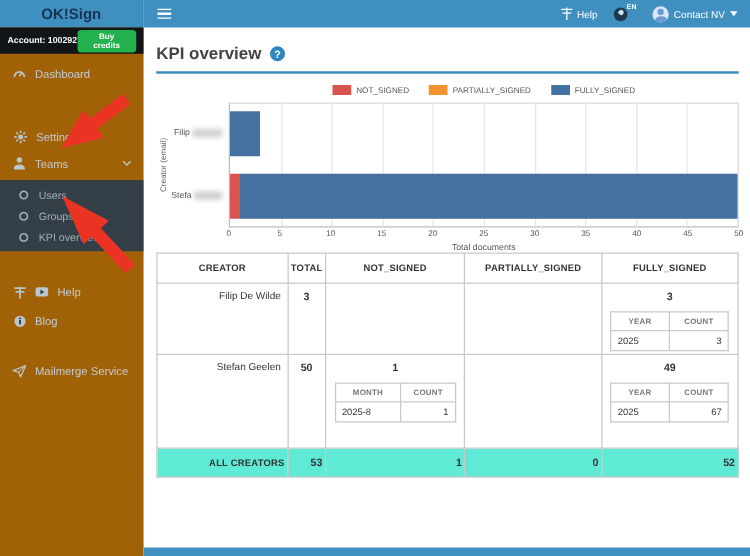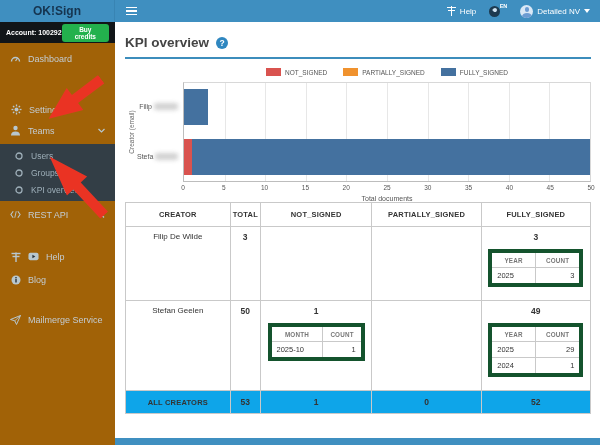--- a/index.html
+++ b/index.html
@@ -95,32 +95,32 @@
   
   .table-section-title { margin-top:16px; margin-bottom:5px; }
   table.kpi { width:100%; border-collapse:collapse; border:1px solid #a8a8a8;
               color:#333; table-layout:fixed; }
   .kpi col.c1{width:22.5%} .kpi col.c2{width:6.5%} .kpi col.c3{width:24%}
   .kpi col.c4{width:23.5%} .kpi col.c5{width:23.5%}
   .kpi th, .kpi td { border:1px solid #c9c9c9; }
   .kpi thead th { font-size:7.5px; font-weight:bold; text-align:center;
                   padding:7px 2px; letter-spacing:.2px; background:#fff; }
   .kpi tbody td { vertical-align:top; }
-  td.creator { font-size:8px; padding:5px 5px; text-align:center; }
+  td.creator { font-size:8px; padding:5px 5px; text-align:right; }
   td.total { font-size:8.5px; font-weight:bold; text-align:center; padding-top:5px; }
   td.aging { padding:2px 3px; }
   .cnt { text-align:center; font-weight:bold; font-size:8.5px; margin:3px 0 0 0; }
-  table.nested { width:93%; margin:7px auto 11px auto; border-collapse:collapse;
-                 border:4px solid #14532d; }
+  table.nested { width:93%; margin:7px auto 0 auto; border-collapse:collapse;
+                 border:1px solid #14532d; }
   .nested th { font-size:6.3px; color:#777; font-weight:bold; text-align:center;
                padding:3.5px 2px; letter-spacing:.2px; }
   .nested td { font-size:7.5px; padding:3px 5px; text-align:left; color:#333; }
   .nested td.num { text-align:right; }
   .row-filip { height:55px; } .row-stefan { height:75px; }
-  .kpi tfoot td { background:#0ea5e9; text-align:center; font-weight:bold;
+  .kpi tfoot td { background:#5eead4; text-align:right; font-weight:bold;
                   font-size:8.5px; padding:6px 2px; }
   .kpi tfoot td.lbl { font-size:7.5px; letter-spacing:.2px; }
 
   .footer-strip { height:7px; background:#3f8fc0; }
 
   
   .red-arrow { position:absolute; background:#ea3323; z-index:50; pointer-events:none;
                clip-path:polygon(0 33%, 50% 33%, 50% 4%, 100% 50%, 50% 96%, 50% 67%, 0 67%);
                filter:drop-shadow(0 1px 1px rgba(0,0,0,.35)); }
   #arrow-teams { left:42px; top:84px; width:66px; height:30px; transform:rotate(143deg); }
@@ -207,35 +207,20 @@
         <div class="nav-item">
           <span class="ico">
             <svg class="icon" width="8" height="8" viewBox="0 0 8 8">
                 <circle cx="4" cy="4" r="3" fill="none" stroke="#9fb0ba" stroke-width="1.3"></circle>
               </svg>
           </span>
           <span>KPI overview</span>
         </div>
       </div>
 
-      <div class="nav-item mt-d">
-        <span class="ico">
-          <svg class="icon" width="12" height="9" viewBox="0 0 12 9">
-              <polyline points="3.5,1 1,4.5 3.5,8" fill="none" stroke="#b8c7ce" stroke-width="1.2"></polyline>
-              <polyline points="8.5,1 11,4.5 8.5,8" fill="none" stroke="#b8c7ce" stroke-width="1.2"></polyline>
-              <line x1="6.8" y1="1" x2="5.2" y2="8" stroke="#b8c7ce" stroke-width="1"></line>
-            </svg>
-        </span>
-        <span>REST API</span>
-        <span class="chev">
-          <svg class="icon" width="5" height="7" viewBox="0 0 5 7">
-              <polyline points="4,0.5 1,3.5 4,6.5" fill="none" stroke="#b8c7ce" stroke-width="1.2"></polyline>
-            </svg>
-        </span>
-      </div>
 
       <div class="nav-item mt-e">
         <span class="ico">
           <svg class="icon" width="10" height="10" viewBox="0 0 10 10">
               <line x1="5" y1="0.5" x2="5" y2="10" stroke="#b8c7ce" stroke-width="1.4"></line>
               <line x1="0.5" y1="1.5" x2="9.5" y2="1.5" stroke="#b8c7ce" stroke-width="1.4"></line>
               <line x1="1.5" y1="4.5" x2="8.5" y2="4.5" stroke="#b8c7ce" stroke-width="1.4"></line>
             </svg>
         </span>
         <span class="ico">
@@ -288,21 +273,21 @@
               <i class="bar2"></i>
             </span>
           <span>Help</span>
         </div>
         <div class="tb-item globe-wrap">
           <span class="globe"></span>
           <span class="lang-badge">EN</span>
         </div>
         <div class="tb-item">
           <span class="avatar"></span>
-          <span>Detailed NV</span>
+          <span>Contact NV</span>
           <span class="caret-down"></span>
         </div>
       </div>
     </header>
 
     <main class="main">
 
       <div class="title-row">
         <h1 class="page-title">KPI overview</h1>
         <span class="help-badge">?</span>
@@ -419,42 +404,38 @@
               <td class="total">50</td>
               <td class="aging">
                 <div class="cnt">1</div>
                 <table class="nested">
                   <tbody>
                     <tr>
                       <th>MONTH</th>
                       <th>COUNT</th>
                     </tr>
                     <tr>
-                      <td>2025-10</td>
+                      <td>2025-8</td>
                       <td class="num">1</td>
                     </tr>
                   </tbody>
                 </table>
               </td>
               <td class="aging"></td>
               <td class="aging">
                 <div class="cnt">49</div>
                 <table class="nested">
                   <tbody>
                     <tr>
                       <th>YEAR</th>
                       <th>COUNT</th>
                     </tr>
                     <tr>
                       <td>2025</td>
-                      <td class="num">29</td>
-                    </tr>
-                    <tr>
-                      <td>2024</td>
-                      <td class="num">1</td>
+                      <td class="num">67</td>
                     </tr>
                   </tbody>
                 </table>
               </td>
             </tr>
           </tbody>
         <tfoot>
             <tr id="kpi-foot-row">
               <td class="lbl">ALL CREATORS</td>
               <td>53</td>

